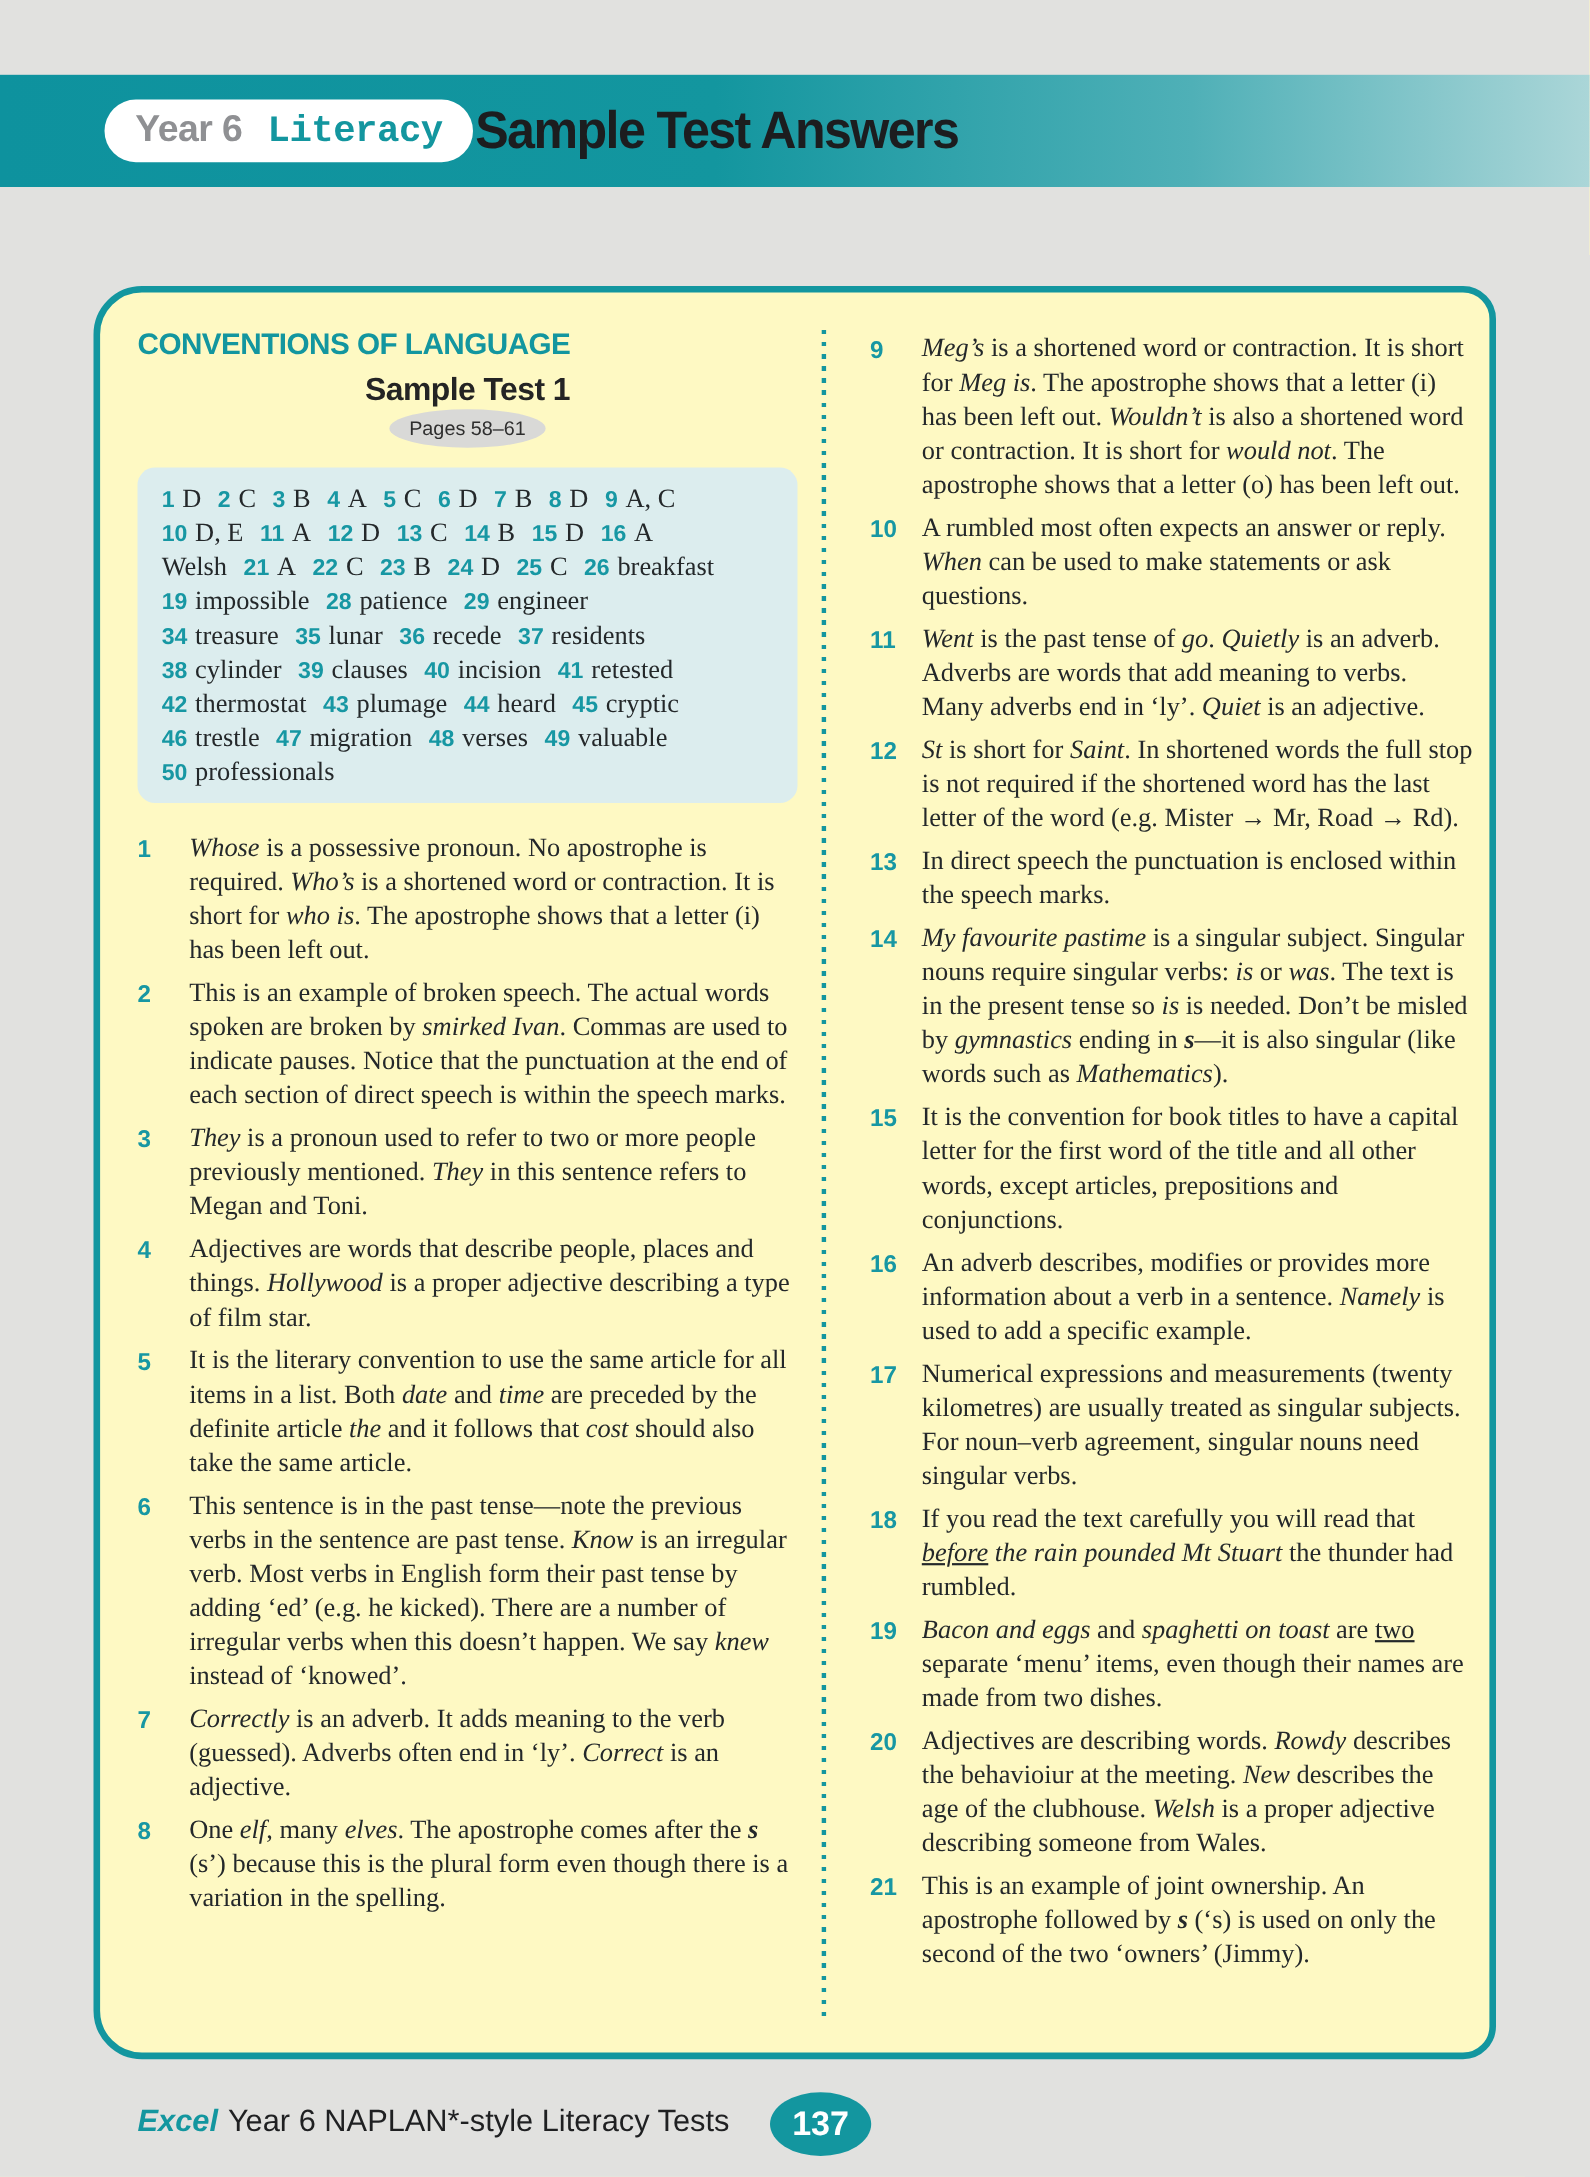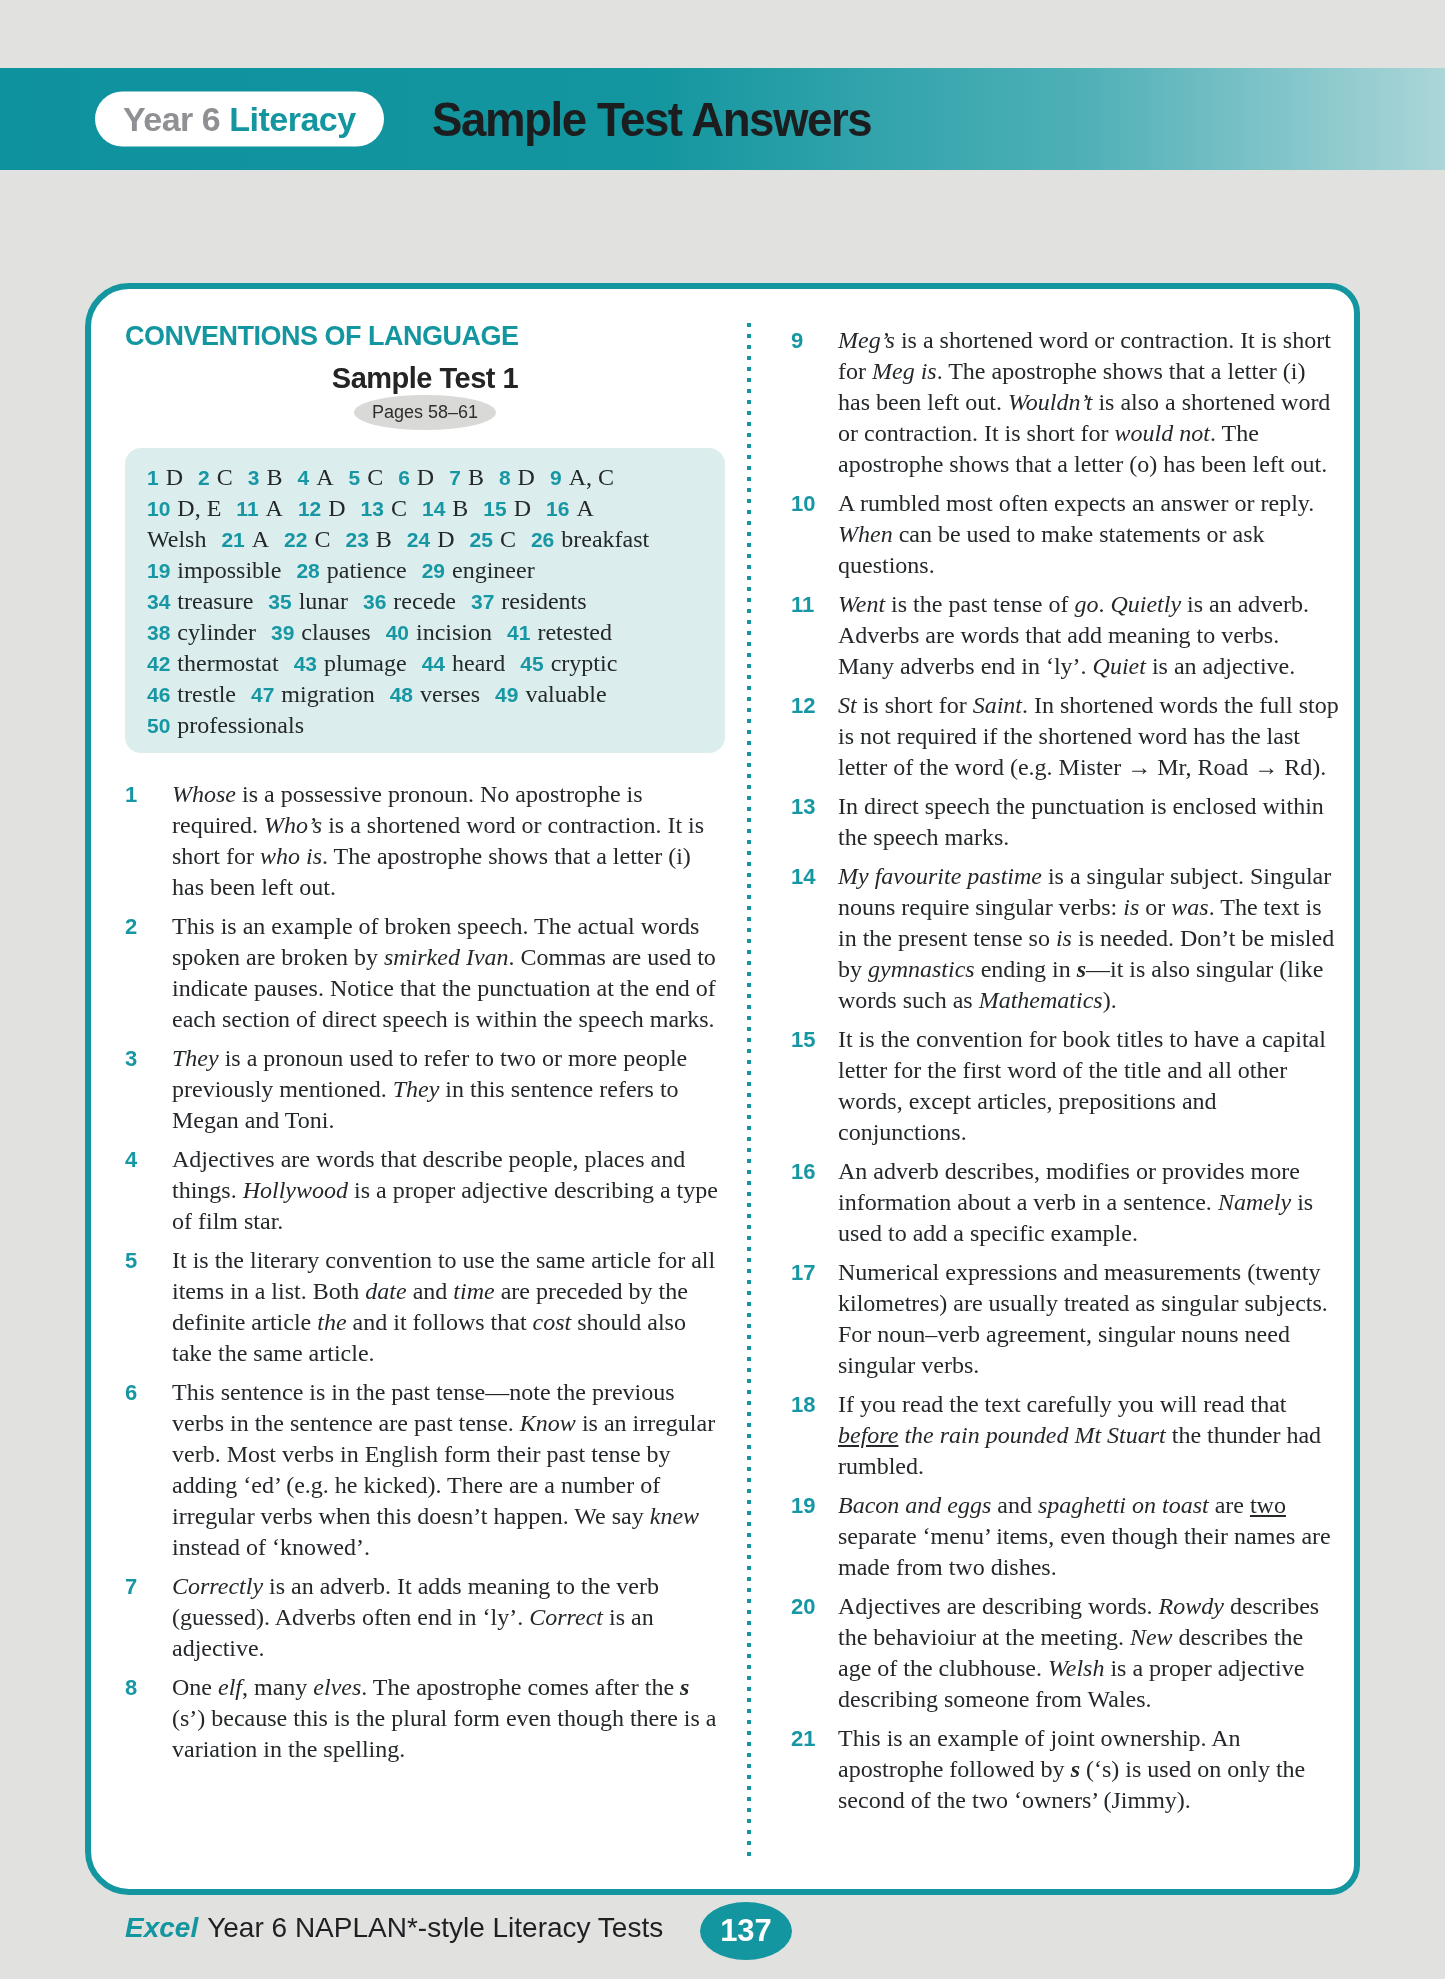--- a/index.html
+++ b/index.html
@@ -18,30 +18,30 @@
   .topbar{
     position:absolute;left:0;top:68px;width:1445px;height:102px;
     background:linear-gradient(90deg,#0e929e 0%,#13969f 45%,#4fb0b7 75%,#abd6d8 100%);
   }
   .pill{
     position:absolute;left:95px;top:50%;transform:translateY(-50%);
     background:#ffffff;border-radius:32px;padding:8px 28px;
     font-weight:bold;font-size:34px;letter-spacing:-0.5px;white-space:nowrap;
   }
   .pill-year{color:#8f9093;}
-  .pill-subject{color:var(--teal);margin-left:9px;}
+  .pill-subject{color:var(--teal);margin-left:23px;font-family:Liberation Mono, monospace;}
   .page-title{
     position:absolute;left:432px;top:50%;
     transform:translateY(-50%) scaleX(.95);transform-origin:left center;
     font-size:48px;font-weight:bold;color:#1c1d1f;letter-spacing:-1.5px;white-space:nowrap;
   }
   
   .main-box{
-    position:absolute;left:85px;top:283px;width:1275px;height:1612px;
-    box-sizing:border-box;background:#ffffff;
+    position:absolute;left:85px;top:260px;width:1275px;height:1612px;
+    box-sizing:border-box;background:#fef9c3;
     border:6px solid var(--teal);
     border-radius:44px 30px 30px 44px;
     display:flex;padding:32px 12px 24px 34px;
   }
   .col-left{flex:none;width:600px;}
   .divider{
     flex:none;width:4px;margin:2px 40px 6px 22px;
     background-image:repeating-linear-gradient(to bottom,
       var(--teal) 0px,var(--teal) 4px,transparent 4px,transparent 11px);
   }

